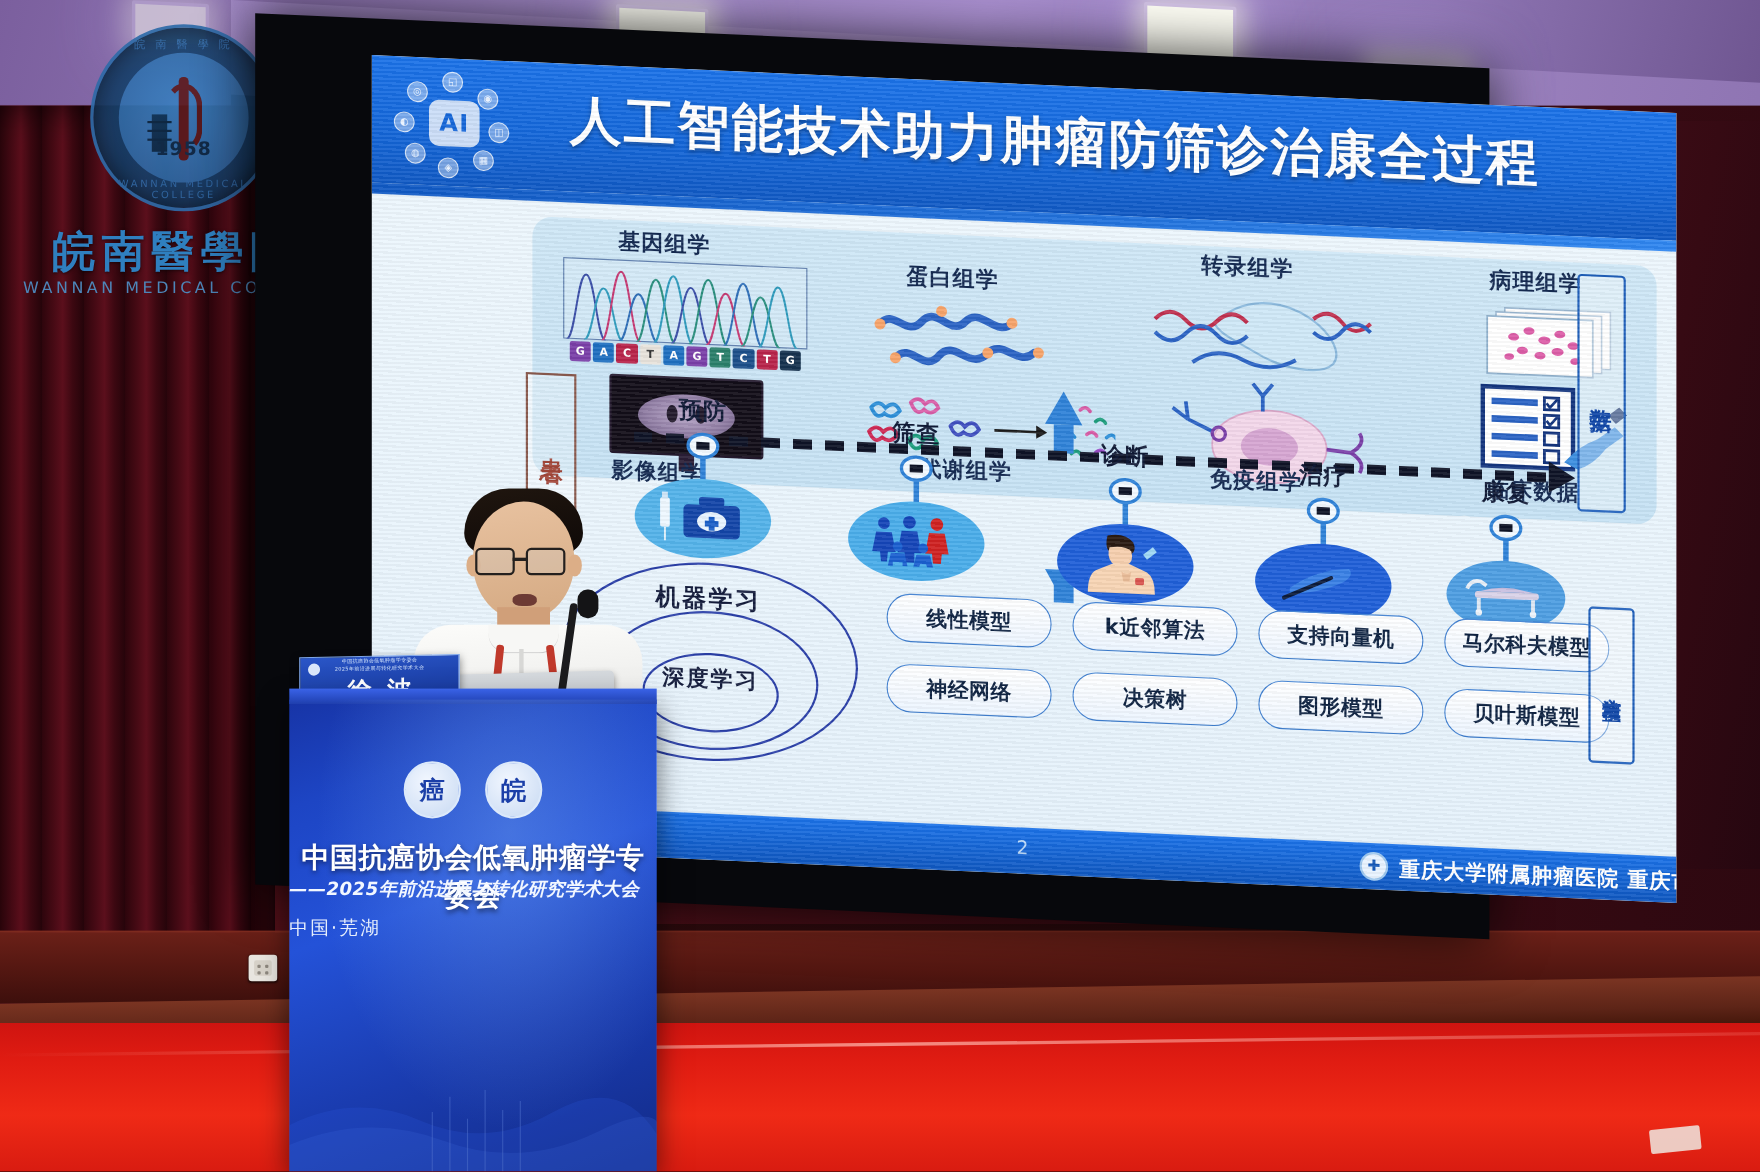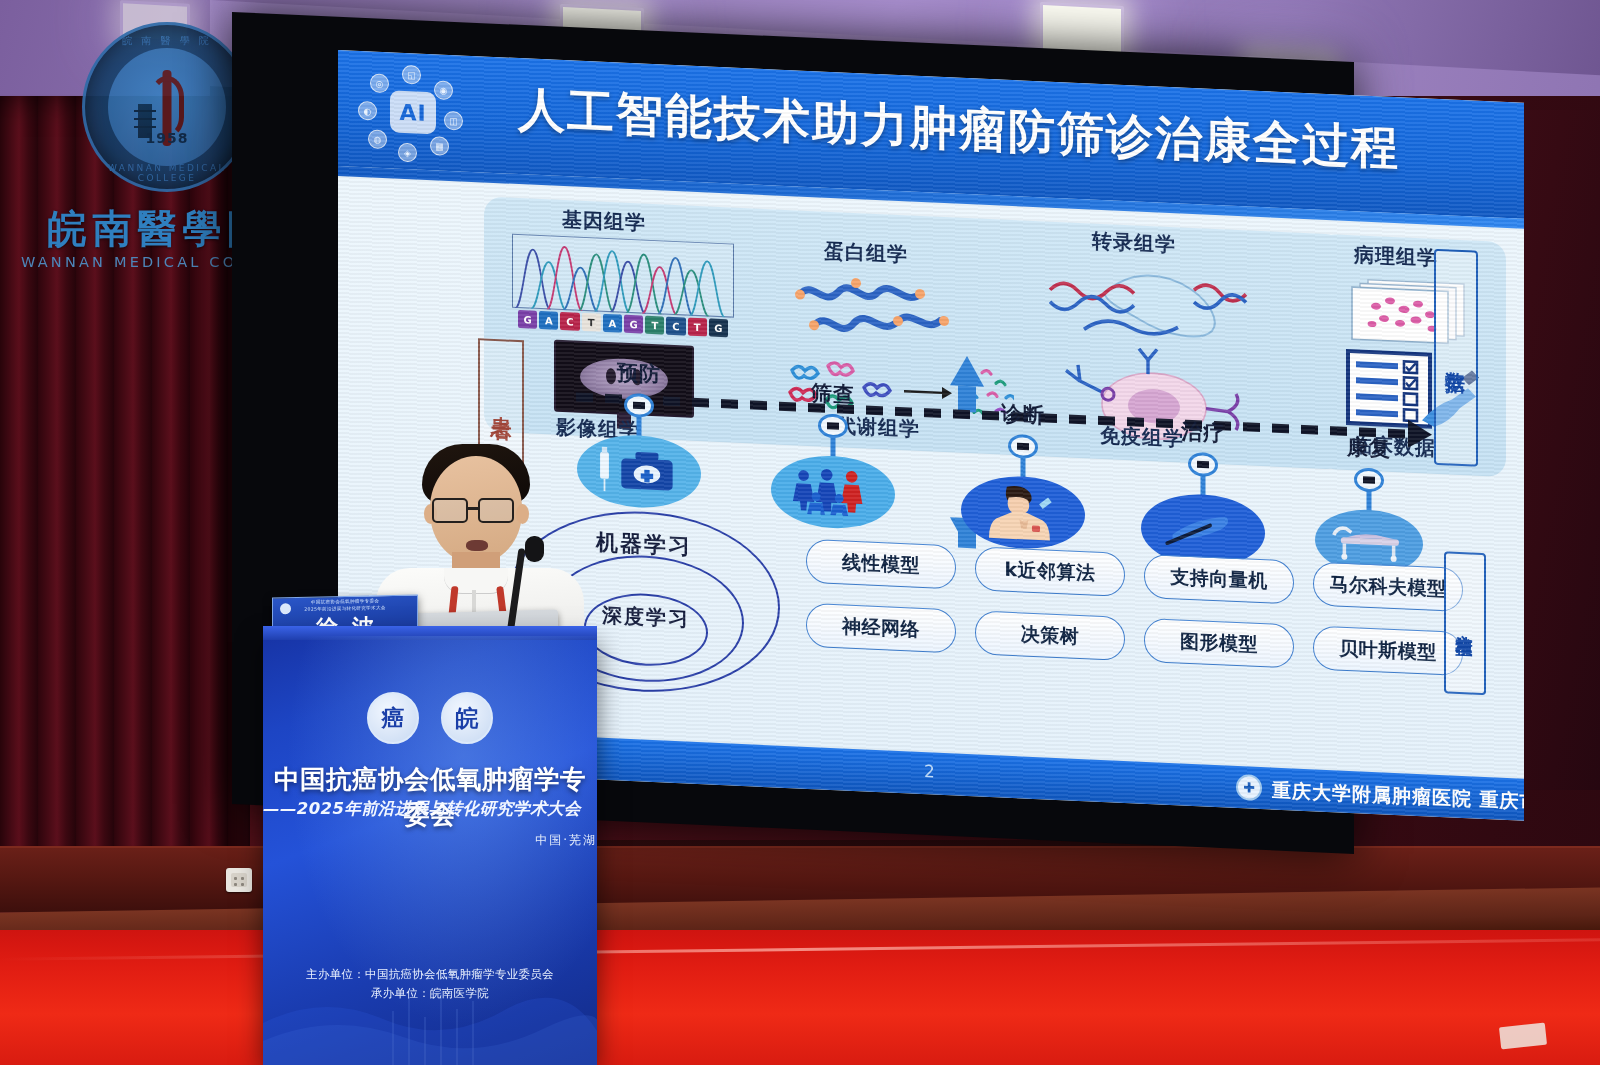--- a/index.html
+++ b/index.html
@@ -79,21 +79,21 @@
   .seal-rod{ position:absolute; left:50%; top:22px; transform:translateX(-50%);
     width:9px; height:76px; background:#5c1b1e; border-radius:4px; }
   .seal-snake{ position:absolute; left:50%; top:28px; transform:translateX(-50%);
     width:34px; height:62px; border:5px solid #5c1b1e; border-radius:50%/34%;
     border-left-color:transparent; border-bottom-color:transparent; }
   .seal-pagoda{ position:absolute; left:30px; top:56px; width:14px; height:34px;
     background:linear-gradient(180deg,#123a5f,#0e2e4c); }
   .seal-pagoda::before{content:"";position:absolute;left:-4px;top:6px;width:22px;height:2px;background:#0d2b47;
     box-shadow:0 8px 0 #0d2b47,0 16px 0 #0d2b47;}
   .seal-year{ position:absolute; left:0; right:0; bottom:20px; text-align:center;
-    color:#0f2d4b; font-size:14px; letter-spacing:1px; font-weight:bold;}
+    color:#0f2d4b; font-size:17px; letter-spacing:1px; font-weight:bold;}
   .seal-arc-top,.seal-arc-bot{ position:absolute; left:0; width:100%; text-align:center;
     color:#2f6ba8; font-size:10px; letter-spacing:3px;}
   .seal-arc-top{ top:9px; }
   .seal-arc-bot{ bottom:6px; font-size:9px; letter-spacing:2.4px; }
   .college-cn{ position:absolute; left:0; top:188px; width:280px; text-align:center;
     color:#2f7fbf; font-size:39px; font-weight:bold; letter-spacing:6px;
     font-family:"DejaVu Serif","Liberation Serif",serif; text-shadow:0 1px 3px rgba(0,0,0,.6);}
   .college-en{ position:absolute; left:0; top:240px; width:280px; text-align:center;
     color:#4d86b9; font-size:14.5px; letter-spacing:3.2px; }
 
@@ -280,22 +280,22 @@
     display:flex; justify-content:center; gap:22px; z-index:2;}
   .pod-logo{ width:52px; height:52px; border-radius:50%;
     background:radial-gradient(circle at 40% 35%,#f2f7ff,#c7d9f2);
     border:2px solid #dce9fa; display:flex; align-items:center; justify-content:center;
     color:#1b3fa8; font-size:23px; font-weight:bold;}
   .pod-title{ position:absolute; left:0; top:126px; width:100%; text-align:center;
     color:#fff; font-size:25.5px; font-weight:bold; letter-spacing:.5px; z-index:2;
     text-shadow:0 2px 5px rgba(0,0,0,.5);}
   .pod-sub{ position:absolute; left:0; top:162px; width:100%; text-align:left;
     color:#f2f7ff; font-size:16.5px; font-weight:bold; font-style:italic; letter-spacing:.4px; z-index:2;}
-  .pod-city{ position:absolute; left:0; top:196px; width:100%; text-align:right;
-    color:#e6eefb; font-size:12px; letter-spacing:2px; z-index:2;}
+  .pod-city{ position:absolute; left:0; top:196px; width:100%; text-align:left;
+    color:#e6eefb; font-size:17px; letter-spacing:2px; z-index:2;}
   .pod-org{ position:absolute; left:0; bottom:62px; width:100%; text-align:center;
     color:#eaf1fe; font-size:11.5px; line-height:1.65; z-index:2; letter-spacing:.3px;}
   .pod-wave{ position:absolute; left:0; bottom:0; width:100%; height:120px; z-index:1; opacity:.5;}
 
   .nameplate{ position:absolute; left:272px; top:596px; width:146px; height:46px;
     background:linear-gradient(175deg,#2a56c8,#143394); border:1.6px solid #7fa6e8;
     transform:skewY(-1.2deg); box-shadow:0 3px 8px rgba(0,0,0,.5); overflow:hidden;}
   .np-head{ position:absolute; left:0; top:2px; width:100%; text-align:center;
     color:#cfe0fa; font-size:4.6px; letter-spacing:.3px; line-height:1.5;}
   .np-name{ position:absolute; left:0; top:16px; width:100%; text-align:center;
@@ -691,19 +691,15 @@
           <path d="M210,120 L210,56"></path>
       </g>
     </svg>
     <div class="pod-logos">
       <div class="pod-logo">癌</div>
       <div class="pod-logo">皖</div>
     </div>
     <div class="pod-title">中国抗癌协会低氧肿瘤学专委会</div>
     <div class="pod-sub">——2025年前沿进展与转化研究学术大会</div>
     <div class="pod-city">中国·芜湖</div>
-    <div class="pod-org">
-      <div>主办单位：中国抗癌协会低氧肿瘤学专业委员会</div>
-      <div>承办单位：皖南医学院</div>
-    </div>
   </div>
 
 </div>
 
 </body></html>

